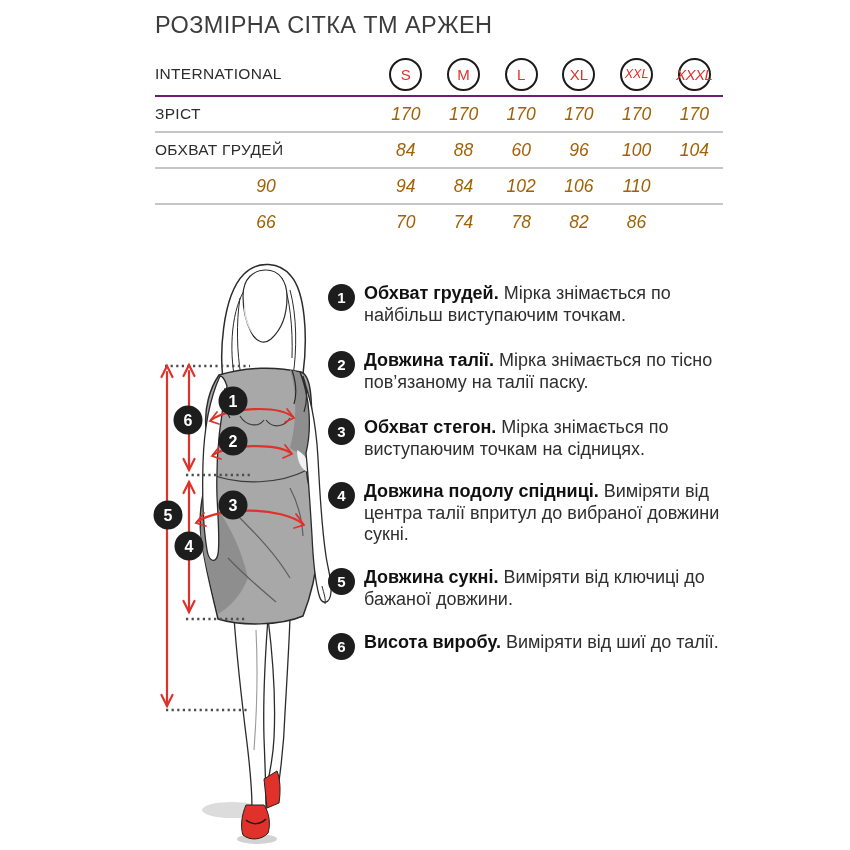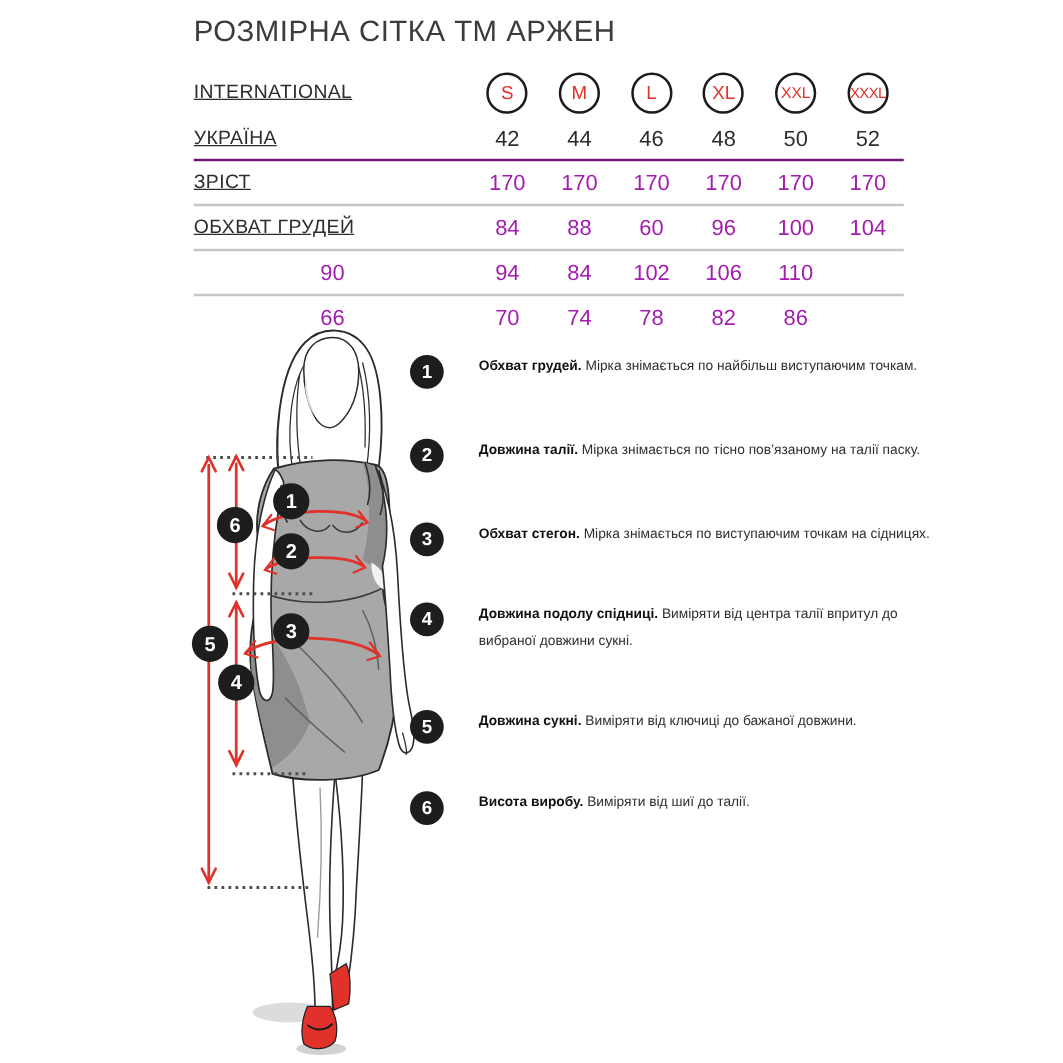--- a/index.html
+++ b/index.html
@@ -4,70 +4,61 @@
 <style>
   html,body{margin:0;padding:0;background:#fff;}
   .page{position:relative;width:850px;height:850px;background:#fff;overflow:hidden;
         font-family:"Liberation Sans",sans-serif;color:#2c2c2c;}
   
   .title{position:absolute;left:155px;top:12px;font-size:23.5px;font-weight:400;
          letter-spacing:.4px;color:#3c3c3c;}
   
   .size-table{position:absolute;left:155px;top:53px;width:568px;}
   .t-row{display:grid;grid-template-columns:222px repeat(6,57.7px);align-items:center;}
-  .t-row .lab{font-size:15.5px;color:#2d2d2d;letter-spacing:.3px;text-decoration:underline;}
+  .t-row .lab{font-size:15.5px;color:#2d2d2d;letter-spacing:.3px;}
   .t-row .val{text-align:center;font-size:17.5px;}
   .r-head{height:42px;}
   .r-ua{height:32px;}
   .r-ua .val{color:#2d2d2d;}
   .t-body{border-top:2px solid #701a75;}
   .t-body .t-row{height:34px;}
   .t-body .t-row + .t-row{border-top:2px solid #c6c6c6;}
-  .t-body .val{color:#a21caf;}
+  .t-body .val{color:#a16207;font-style:italic;}
   .size-circle{justify-self:center;width:33px;height:33px;border:2px solid #1b1b1b;
                border-radius:50%;display:flex;align-items:center;justify-content:center;
                color:#e0312a;font-size:15px;box-sizing:border-box;}
-  .size-circle.sz5{font-size:12.5px;}
-  .size-circle.sz6{font-size:12px;letter-spacing:-.5px;}
+  .size-circle.sz5{font-size:12.5px;font-style:italic;}
+  .size-circle.sz6{font-size:15px;letter-spacing:-.5px;font-style:italic;}
   
   .legend{position:absolute;left:328px;top:280px;width:420px;}
   .legend-item{position:absolute;left:0;display:flex;align-items:flex-start;}
   .legend-num{flex:0 0 27px;width:27px;height:27px;border-radius:50%;background:#1d1d1d;
               color:#fff;font-size:15px;font-weight:bold;display:flex;align-items:center;
               justify-content:center;margin-top:1px;}
-  .legend-text{margin-left:28px;width:372px;font-size:11px;line-height:21.5px;color:#2f2f2f;}
+  .legend-text{margin-left:9px;width:372px;font-size:18px;line-height:21.5px;color:#2f2f2f;}
   .legend-text b{color:#111;}
   
   .figure{position:absolute;left:140px;top:258px;width:210px;height:590px;}
 </style>
 </head>
 <body>
 
 <div class="page">
 
   <div class="title">РОЗМІРНА СІТКА ТМ АРЖЕН</div>
 
   <div class="size-table">
     <div class="t-row r-head">
       <div class="lab">INTERNATIONAL</div>
       <div class="size-circle">S</div>
       <div class="size-circle">M</div>
       <div class="size-circle">L</div>
       <div class="size-circle">XL</div>
       <div class="size-circle sz5">XXL</div>
       <div class="size-circle sz6">XXXL</div>
-    </div>
-    <div class="t-row r-ua">
-      <div class="lab">УКРАЇНА</div>
-      <div class="val">42</div>
-      <div class="val">44</div>
-      <div class="val">46</div>
-      <div class="val">48</div>
-      <div class="val">50</div>
-      <div class="val">52</div>
     </div>
     <div class="t-body">
       <div class="t-row">
         <div class="lab">ЗРІСТ</div>
         <div class="val">170</div>
         <div class="val">170</div>
         <div class="val">170</div>
         <div class="val">170</div>
         <div class="val">170</div>
         <div class="val">170</div>

